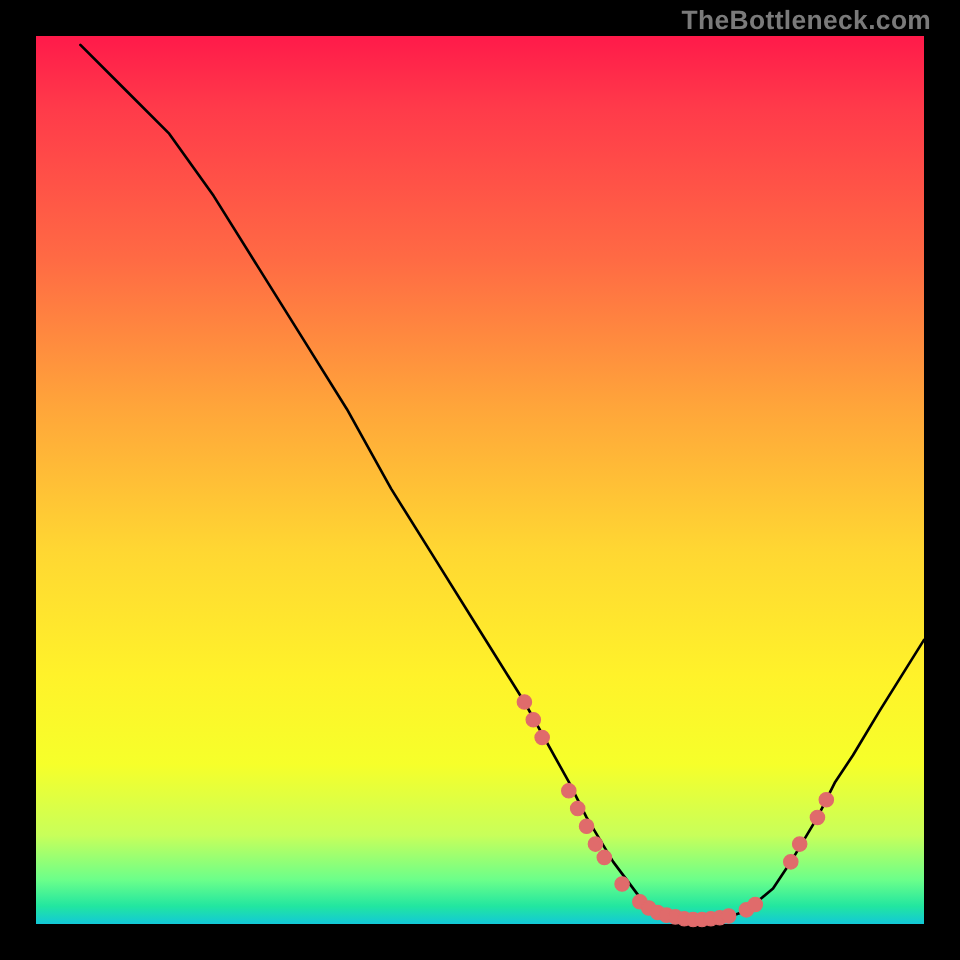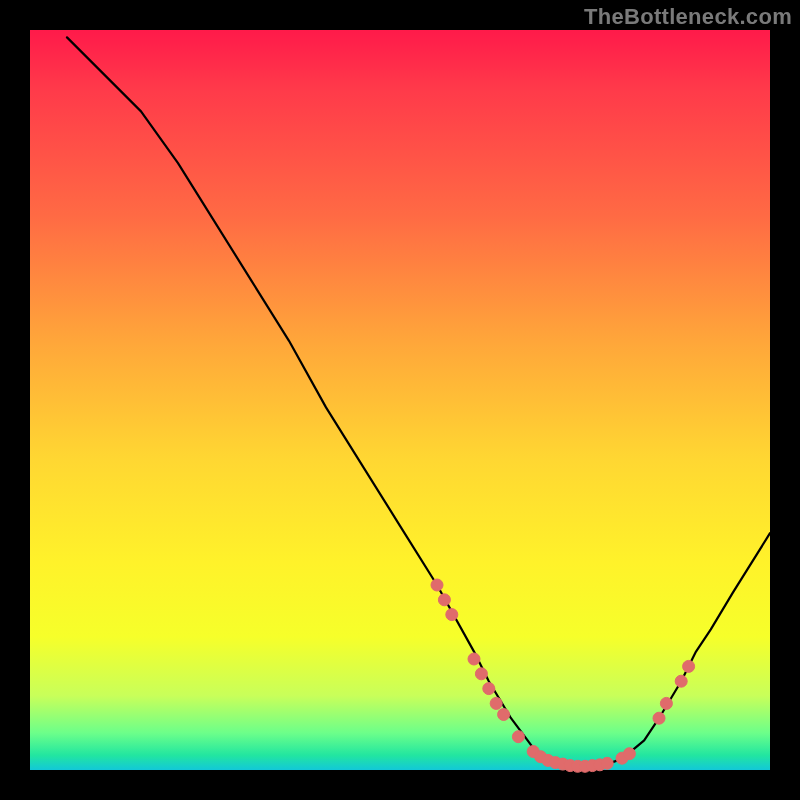--- a/index.html
+++ b/index.html
@@ -26,21 +26,21 @@
       #f6ff2a 82%,
       #c8ff5a 90%,
       #6cff8a 95%,
       #22e6a0 98%,
       #12c8d8 100%
     );
   }
   .watermark {
     position: absolute;
     top: 4px;
-    right: 8px;
+    right: 24px;
     font-family: Arial, Helvetica, sans-serif;
     font-size: 22px;
     font-weight: 600;
     color: #7a7a7a;
     letter-spacing: 0.3px;
     z-index: 10;
   }
   svg.plot {
     position: absolute;
     left: 0;

